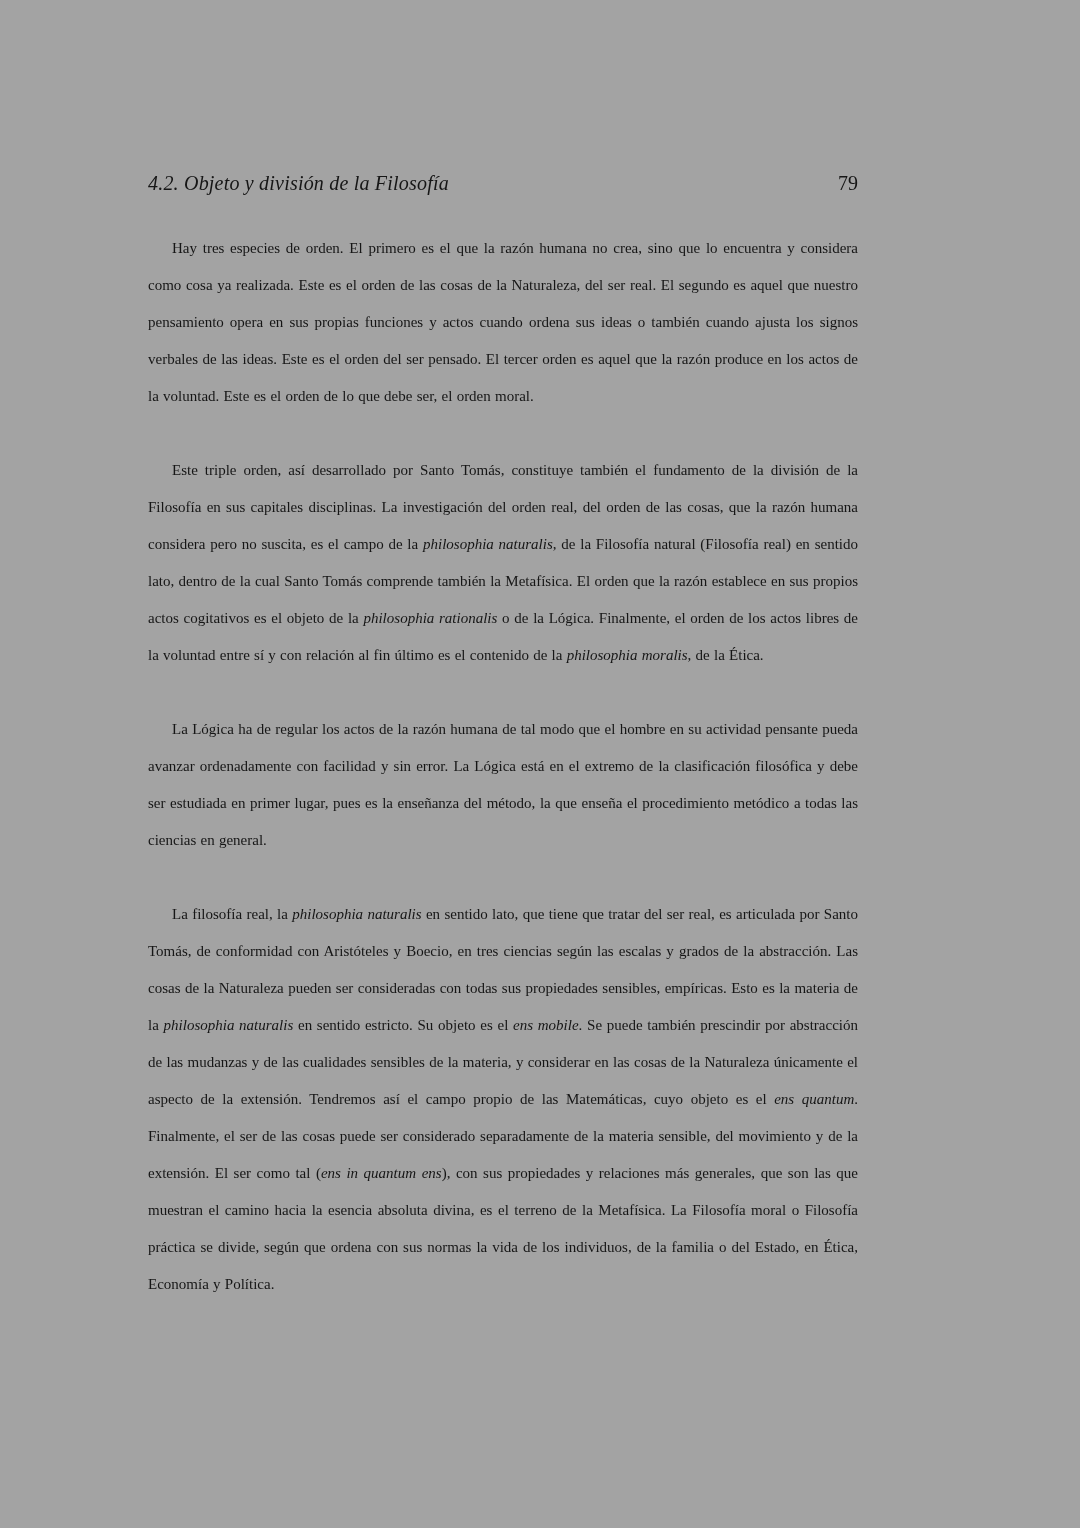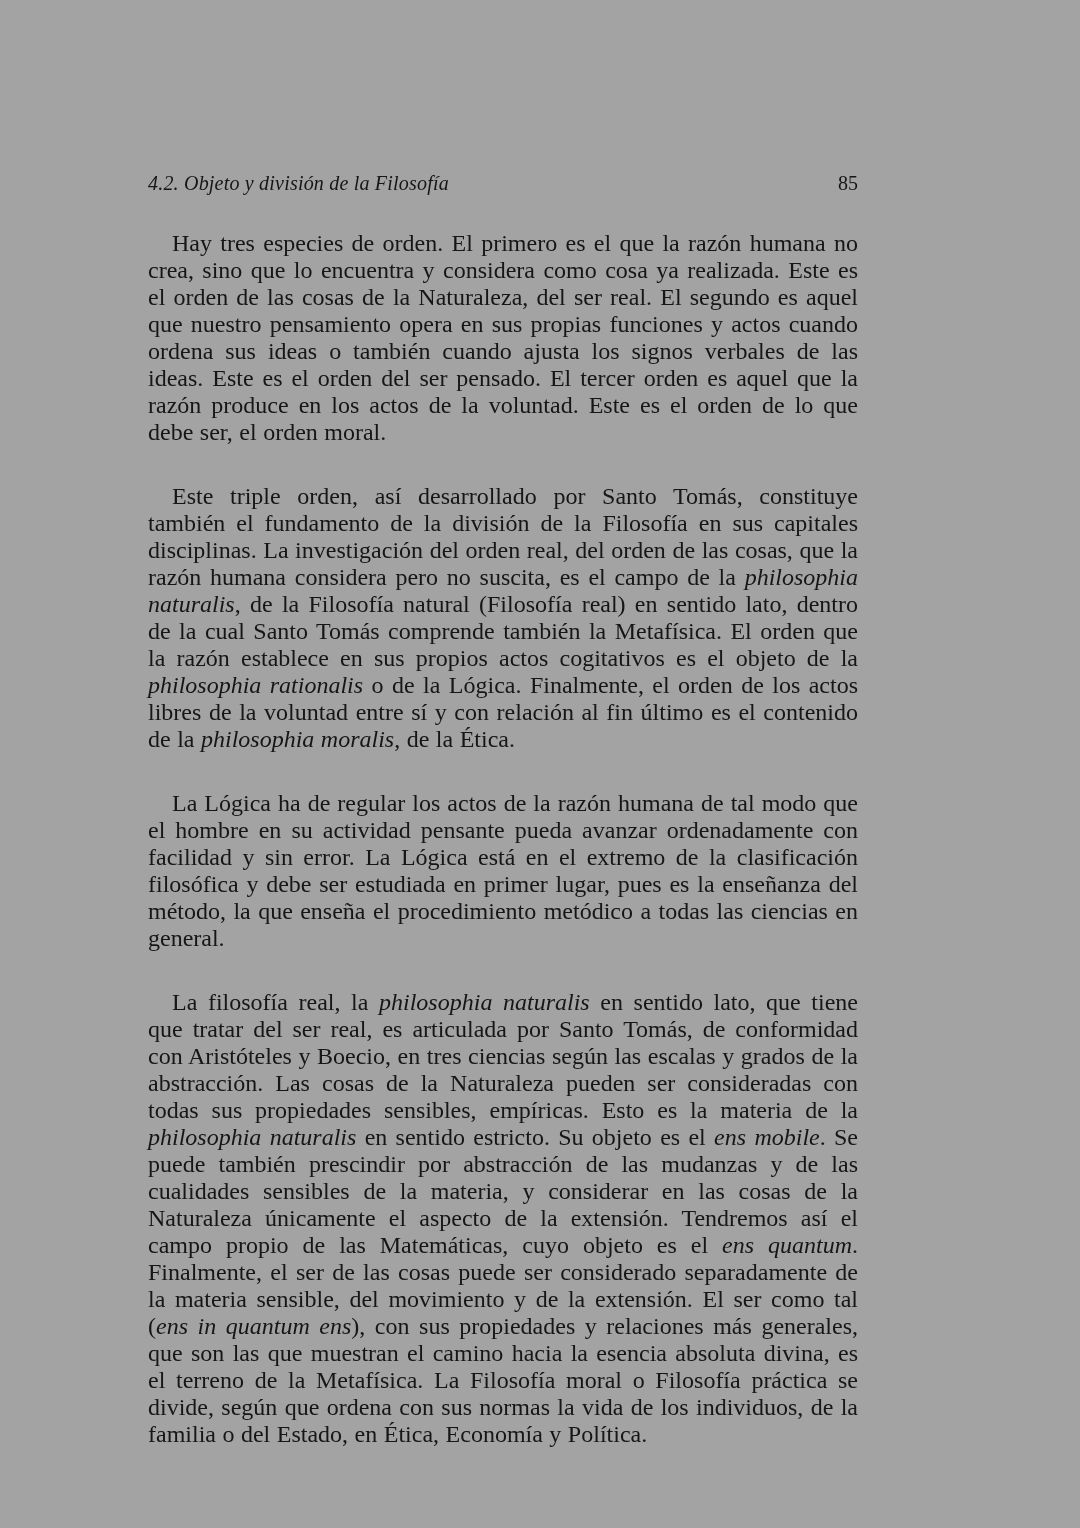--- a/index.html
+++ b/index.html
@@ -31,41 +31,41 @@
   }
   .head-title {
     font-style: italic;
     letter-spacing: 0.2px;
   }
   .head-page {
     font-style: normal;
   }
   .body-text p {
     margin: 0 0 37px 0;
-    font-size: 24px;
-    line-height: 27px;
+    font-size: 15px;
+    line-height: 37px;
     text-align: justify;
     text-indent: 24px;
     word-spacing: 0.5px;
     hyphens: auto;
     -webkit-hyphens: auto;
   }
   .body-text p:last-child {
     margin-bottom: 0;
   }
   .body-text em {
   }
 </style>
 </head>
 <body>
 
 <div class="page">
   <header class="running-head">
     <span class="head-title">4.2. Objeto y división de la Filosofía</span>
-    <span class="head-page">85</span>
+    <span class="head-page">79</span>
   </header>
   <main class="body-text">
       <p><span>Hay tres especies de orden. El primero es el que la razón humana no crea, sino que lo encuentra y considera como cosa ya realizada. Este es el orden de las cosas de la Naturaleza, del ser real. El segundo es aquel que nuestro pensamiento opera en sus propias funciones y actos cuando ordena sus ideas o también cuando ajusta los signos verbales de las ideas. Este es el orden del ser pensado. El tercer orden es aquel que la razón produce en los actos de la voluntad. Este es el orden de lo que debe ser, el orden moral.</span></p>
       <p><span>Este triple orden, así desarrollado por Santo Tomás, constituye también el fundamento de la división de la Filosofía en sus capitales disciplinas. La investigación del orden real, del orden de las cosas, que la razón humana considera pero no suscita, es el campo de la </span><em>philosophia naturalis</em><span>, de la Filosofía natural (Filosofía real) en sentido lato, dentro de la cual Santo Tomás comprende también la Metafísica. El orden que la razón establece en sus propios actos cogitativos es el objeto de la </span><em>philosophia rationalis</em><span> o de la Lógica. Finalmente, el orden de los actos libres de la voluntad entre sí y con relación al fin último es el contenido de la </span><em>philosophia moralis</em><span>, de la Ética.</span></p>
       <p><span>La Lógica ha de regular los actos de la razón humana de tal modo que el hombre en su actividad pensante pueda avanzar ordenadamente con facilidad y sin error. La Lógica está en el extremo de la clasificación filosófica y debe ser estudiada en primer lugar, pues es la enseñanza del método, la que enseña el procedimiento metódico a todas las ciencias en general.</span></p>
       <p><span>La filosofía real, la </span><em>philosophia naturalis</em><span> en sentido lato, que tiene que tratar del ser real, es articulada por Santo Tomás, de conformidad con Aristóteles y Boecio, en tres ciencias según las escalas y grados de la abstracción. Las cosas de la Naturaleza pueden ser consideradas con todas sus propiedades sensibles, empíricas. Esto es la materia de la </span><em>philosophia naturalis</em><span> en sentido estricto. Su objeto es el </span><em>ens mobile</em><span>. Se puede también prescindir por abstracción de las mudanzas y de las cualidades sensibles de la materia, y considerar en las cosas de la Naturaleza únicamente el aspecto de la extensión. Tendremos así el campo propio de las Matemáticas, cuyo objeto es el </span><em>ens quantum</em><span>. Finalmente, el ser de las cosas puede ser considerado separadamente de la materia sensible, del movimiento y de la extensión. El ser como tal (</span><em>ens in quantum ens</em><span>), con sus propiedades y relaciones más generales, que son las que muestran el camino hacia la esencia absoluta divina, es el terreno de la Metafísica. La Filosofía moral o Filosofía práctica se divide, según que ordena con sus normas la vida de los individuos, de la familia o del Estado, en Ética, Economía y Política.</span></p>
     </main>
 </div>
 
 </body></html>

